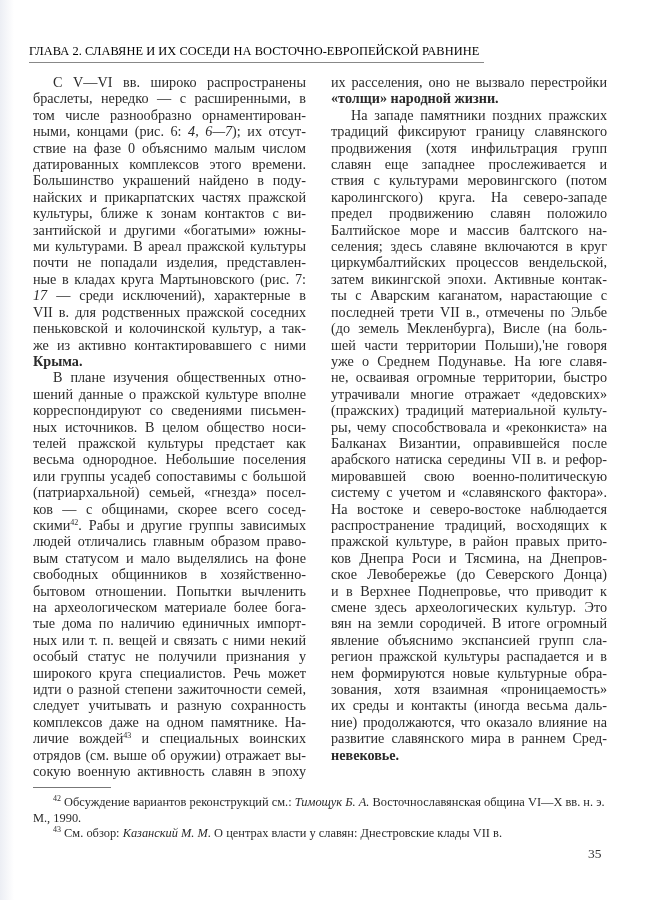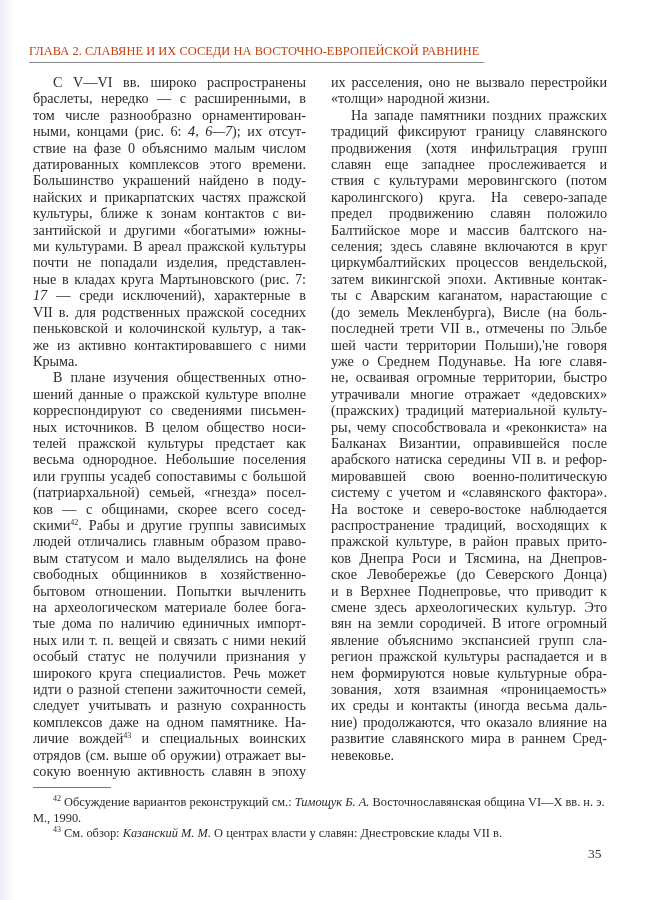--- a/index.html
+++ b/index.html
@@ -9,36 +9,36 @@
     font-family: "Liberation Serif", "DejaVu Serif", serif;
     color: #2a2a2a;
     position: relative;
   }
   .scan-edge {
     position: absolute; left: 0; top: 0; width: 14px; height: 900px;
     background: linear-gradient(to right, #eceef4, #ffffff);
   }
   .running-head {
     position: absolute; left: 29px; top: 44px; width: 455px;
-    font-size: 12.4px; letter-spacing: 0.05px; color: #c2410c;
+    font-size: 12.4px; letter-spacing: 0.05px; color: #000000;
     white-space: nowrap;
   }
   .head-rule {
     position: absolute; left: 29px; top: 62px; width: 455px; height: 1px;
     background: #888;
   }
   .col {
     position: absolute; top: 74px; width: 273px;
     font-size: 14.2px; line-height: 16.42px;
     text-align: justify;
   }
   .col.left { left: 33px; }
   .col.right { left: 331px; width: 276px; }
   .col .line { display: block; white-space: nowrap; text-align-last: justify; height: 16.42px; }
-  .col .line.last { text-align-last: left; }
+  .col .line.last { text-align-last: left; font-weight: bold; }
   .col .line.indent { padding-left: 20px; }
   i { font-style: italic; margin-top: 16px; }
   sup { font-size: 8px; vertical-align: 5px; line-height: 0; }
   .fn-rule {
     position: absolute; left: 33px; top: 787px; width: 78px; height: 1px; background: #777;
   }
   .footnotes {
     position: absolute; left: 33px; top: 795px; width: 575px;
     font-size: 12.4px; line-height: 15.5px; color: #2a2a2a;
   }
@@ -117,22 +117,22 @@
     <span class="line">продвижения (хотя инфильтрация групп</span>
     <span class="line">славян еще западнее прослеживается и</span>
     <span class="line">ствия с культурами меровингского (потом</span>
     <span class="line">каролингского) круга. На северо-западе</span>
     <span class="line">предел продвижению славян положило</span>
     <span class="line">Балтийское море и массив балтского на-</span>
     <span class="line">селения; здесь славяне включаются в круг</span>
     <span class="line">циркумбалтийских процессов вендельской,</span>
     <span class="line">затем викингской эпохи. Активные контак-</span>
     <span class="line">ты с Аварским каганатом, нарастающие с</span>
+    <span class="line">последней трети VII в., отмечены по Эльбе</span>
     <span class="line">(до земель Мекленбурга), Висле (на боль-</span>
-    <span class="line">последней трети VII в., отмечены по Эльбе</span>
     <span class="line">шей части территории Польши),'не говоря</span>
     <span class="line">уже о Среднем Подунавье. На юге славя-</span>
     <span class="line">не, осваивая огромные территории, быстро</span>
     <span class="line">утрачивали многие отражает «дедовских»</span>
     <span class="line">(пражских) традиций материальной культу-</span>
     <span class="line">ры, чему способствовала и «реконкиста» на</span>
     <span class="line">Балканах Византии, оправившейся после</span>
     <span class="line">арабского натиска середины VII в. и рефор-</span>
     <span class="line">мировавшей свою военно-политическую</span>
     <span class="line">систему с учетом и «славянского фактора».</span>

